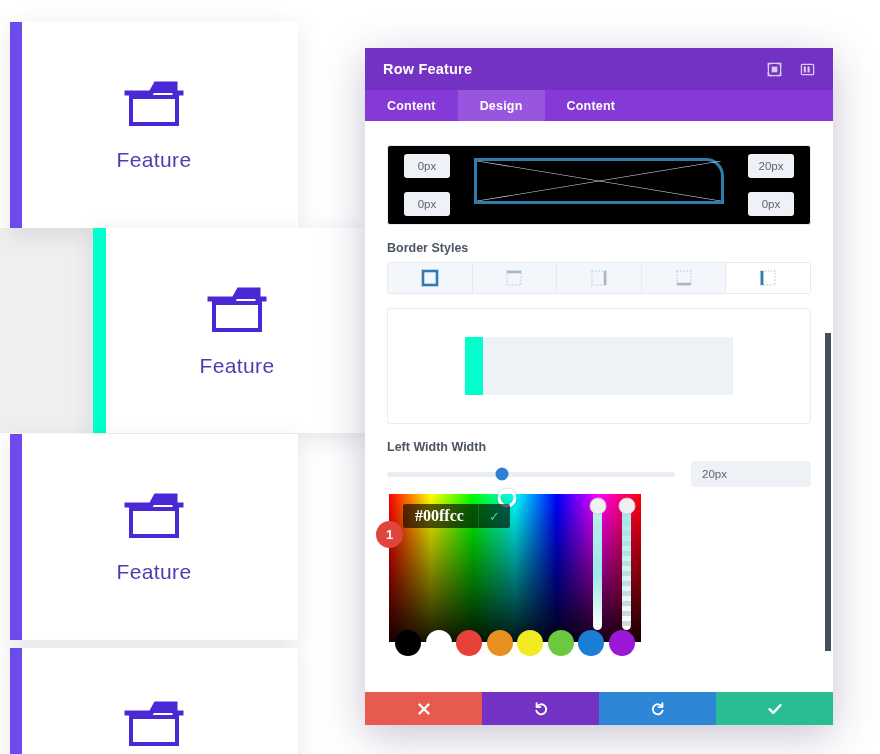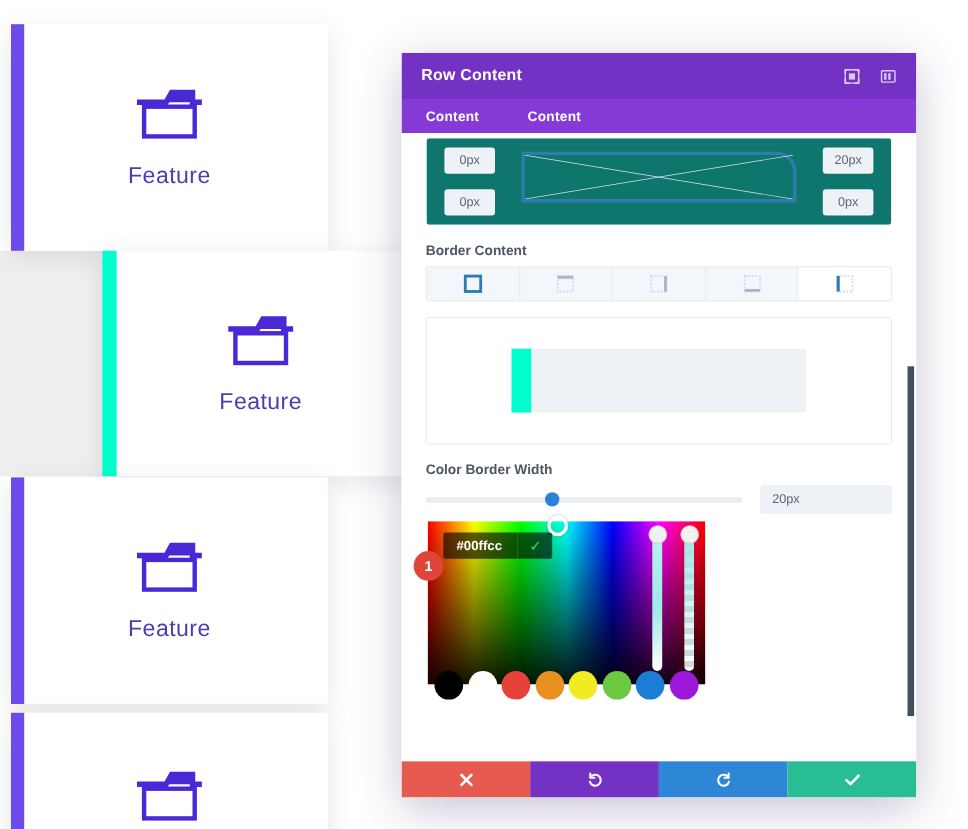--- a/index.html
+++ b/index.html
@@ -79,26 +79,26 @@
   .modal-body {
     flex: 1 1 auto;
     position: relative;
     background: #fff;
     overflow: hidden;
   }
   .scroll-area { position: absolute; inset: 0; padding: 0 22px; }
 
   
   .pad-box {
-    margin-top: 4px;
+    margin-top: 24px;
     border: 1px solid #eaecef;
     border-radius: 3px;
     height: 80px;
     position: relative;
-    background: #0f766e;
+    background: #000000;
   }
   .pad-field {
     position: absolute;
     background: #eef1f6;
     color: #5a6472;
     font-size: 11.5px;
     border-radius: 3px;
     width: 46px; height: 24px;
     display: flex; align-items: center; justify-content: center;
   }
@@ -196,24 +196,24 @@
   .hexbox {
     position: absolute;
     left: 14px; top: 10px;
     display: flex; align-items: stretch;
     height: 24px;
     background: rgba(0,0,0,0.62);
     border-radius: 2px;
     overflow: hidden;
   }
   .hexval {
-    color: #fff; font-size: 12px; font-weight: bold;
+    color: #fff; font-size: 16px; font-weight: bold;
     display: flex; align-items: center;
     padding: 0 14px 0 12px;
-    font-family: Liberation Sans, sans-serif;
+    font-family: Liberation Serif, serif;
   }
   .hexok {
     width: 32px;
     display: flex; align-items: center; justify-content: center;
     color: #3ddc6b; font-size: 13px;
     border-left: 1px solid rgba(255,255,255,.12);
   }
   .badge {
     position: absolute;
     left: -13px; top: 27px;
@@ -335,21 +335,21 @@
           </svg>
         </span>
 
       </div>
     </div>
   </div>
 
   <div class="modal">
 
     <div class="modal-head">
-      <div class="modal-title">Row Content</div>
+      <div class="modal-title">Row Feature</div>
       <div class="head-icons">
         <span>
           <svg class="head-ico" viewBox="0 0 16 16">
             <rect x="1.5" y="1.5" width="13" height="13" rx="2" fill="none" stroke="#fff" stroke-width="1.3"></rect>
             <rect x="5" y="5" width="6" height="6" fill="#fff"></rect>
             <path d="M1.5 5.5 L1.5 1.5 L5.5 1.5 M10.5 1.5 L14.5 1.5 L14.5 5.5 M14.5 10.5 L14.5 14.5 L10.5 14.5 M5.5 14.5 L1.5 14.5 L1.5 10.5" fill="none" stroke="#fff" stroke-width="1.6"></path>
           </svg>
         </span>
         <span>
           <svg class="head-ico" viewBox="0 0 16 16">
@@ -357,20 +357,23 @@
             <rect x="4" y="4.8" width="2.3" height="6.4" fill="#fff"></rect>
             <rect x="8" y="4.8" width="2.3" height="6.4" fill="#fff"></rect>
           </svg>
         </span>
       </div>
     </div>
 
     <div class="tabs">
       <div class="tab">
         <span>Content</span>
+      </div>
+      <div class="tab active">
+        <span>Design</span>
       </div>
       <div class="tab">
         <span>Content</span>
       </div>
     </div>
 
     <div class="modal-body">
       <div class="scroll-area">
 
         <div class="pad-box">
@@ -387,21 +390,21 @@
             <span style="position:absolute; left:50%; top:50%; transform:translate(-50%,-50%);">
               <svg width="17" height="17" viewBox="0 0 17 17">
                 <path d="M6.4 10.6 L10.6 6.4" stroke="#b9bfcb" stroke-width="1.4" fill="none"></path>
                 <path d="M9.4 4.6 a2.6 2.6 0 0 1 3.7 3.7 L11.6 9.8" stroke="#b9bfcb" stroke-width="1.4" fill="none" stroke-linecap="round"></path>
                 <path d="M7.6 12.4 a2.6 2.6 0 0 1 -3.7 -3.7 L5.4 7.2" stroke="#b9bfcb" stroke-width="1.4" fill="none" stroke-linecap="round"></path>
               </svg>
             </span>
           </div>
         </div>
 
-        <div class="field-label">Border Content</div>
+        <div class="field-label">Border Styles</div>
         <div class="style-row">
           <div class="style-opt">
             <svg width="18" height="18" viewBox="0 0 18 18">
               <rect x="2" y="2" width="14" height="14" fill="none" stroke="#2e7cb0" stroke-width="2.6"></rect>
             </svg>
           </div>
           <div class="style-opt">
             <svg width="18" height="18" viewBox="0 0 18 18">
               <rect x="2" y="2" width="14" height="14" fill="none" stroke="#cfd8e3" stroke-width="1.6" stroke-dasharray="1.6 1.6"></rect>
               <line x1="2" y1="3" x2="16" y2="3" stroke="#aab6c6" stroke-width="2.6"></line>
@@ -426,21 +429,21 @@
             </svg>
           </div>
         </div>
 
         <div class="border-preview">
           <div class="bp-shape">
             <div class="bp-left-border" style="background:#00ffcc;"></div>
           </div>
         </div>
 
-        <div class="field-label">Color Border Width</div>
+        <div class="field-label">Left Width Width</div>
         <div class="slider-row">
           <div class="slider-track">
             <div class="slider-knob" style="left:40%;"></div>
           </div>
           <div class="num-field">20px</div>
         </div>
 
 
         <div class="picker-wrap">
           <div class="picker">

